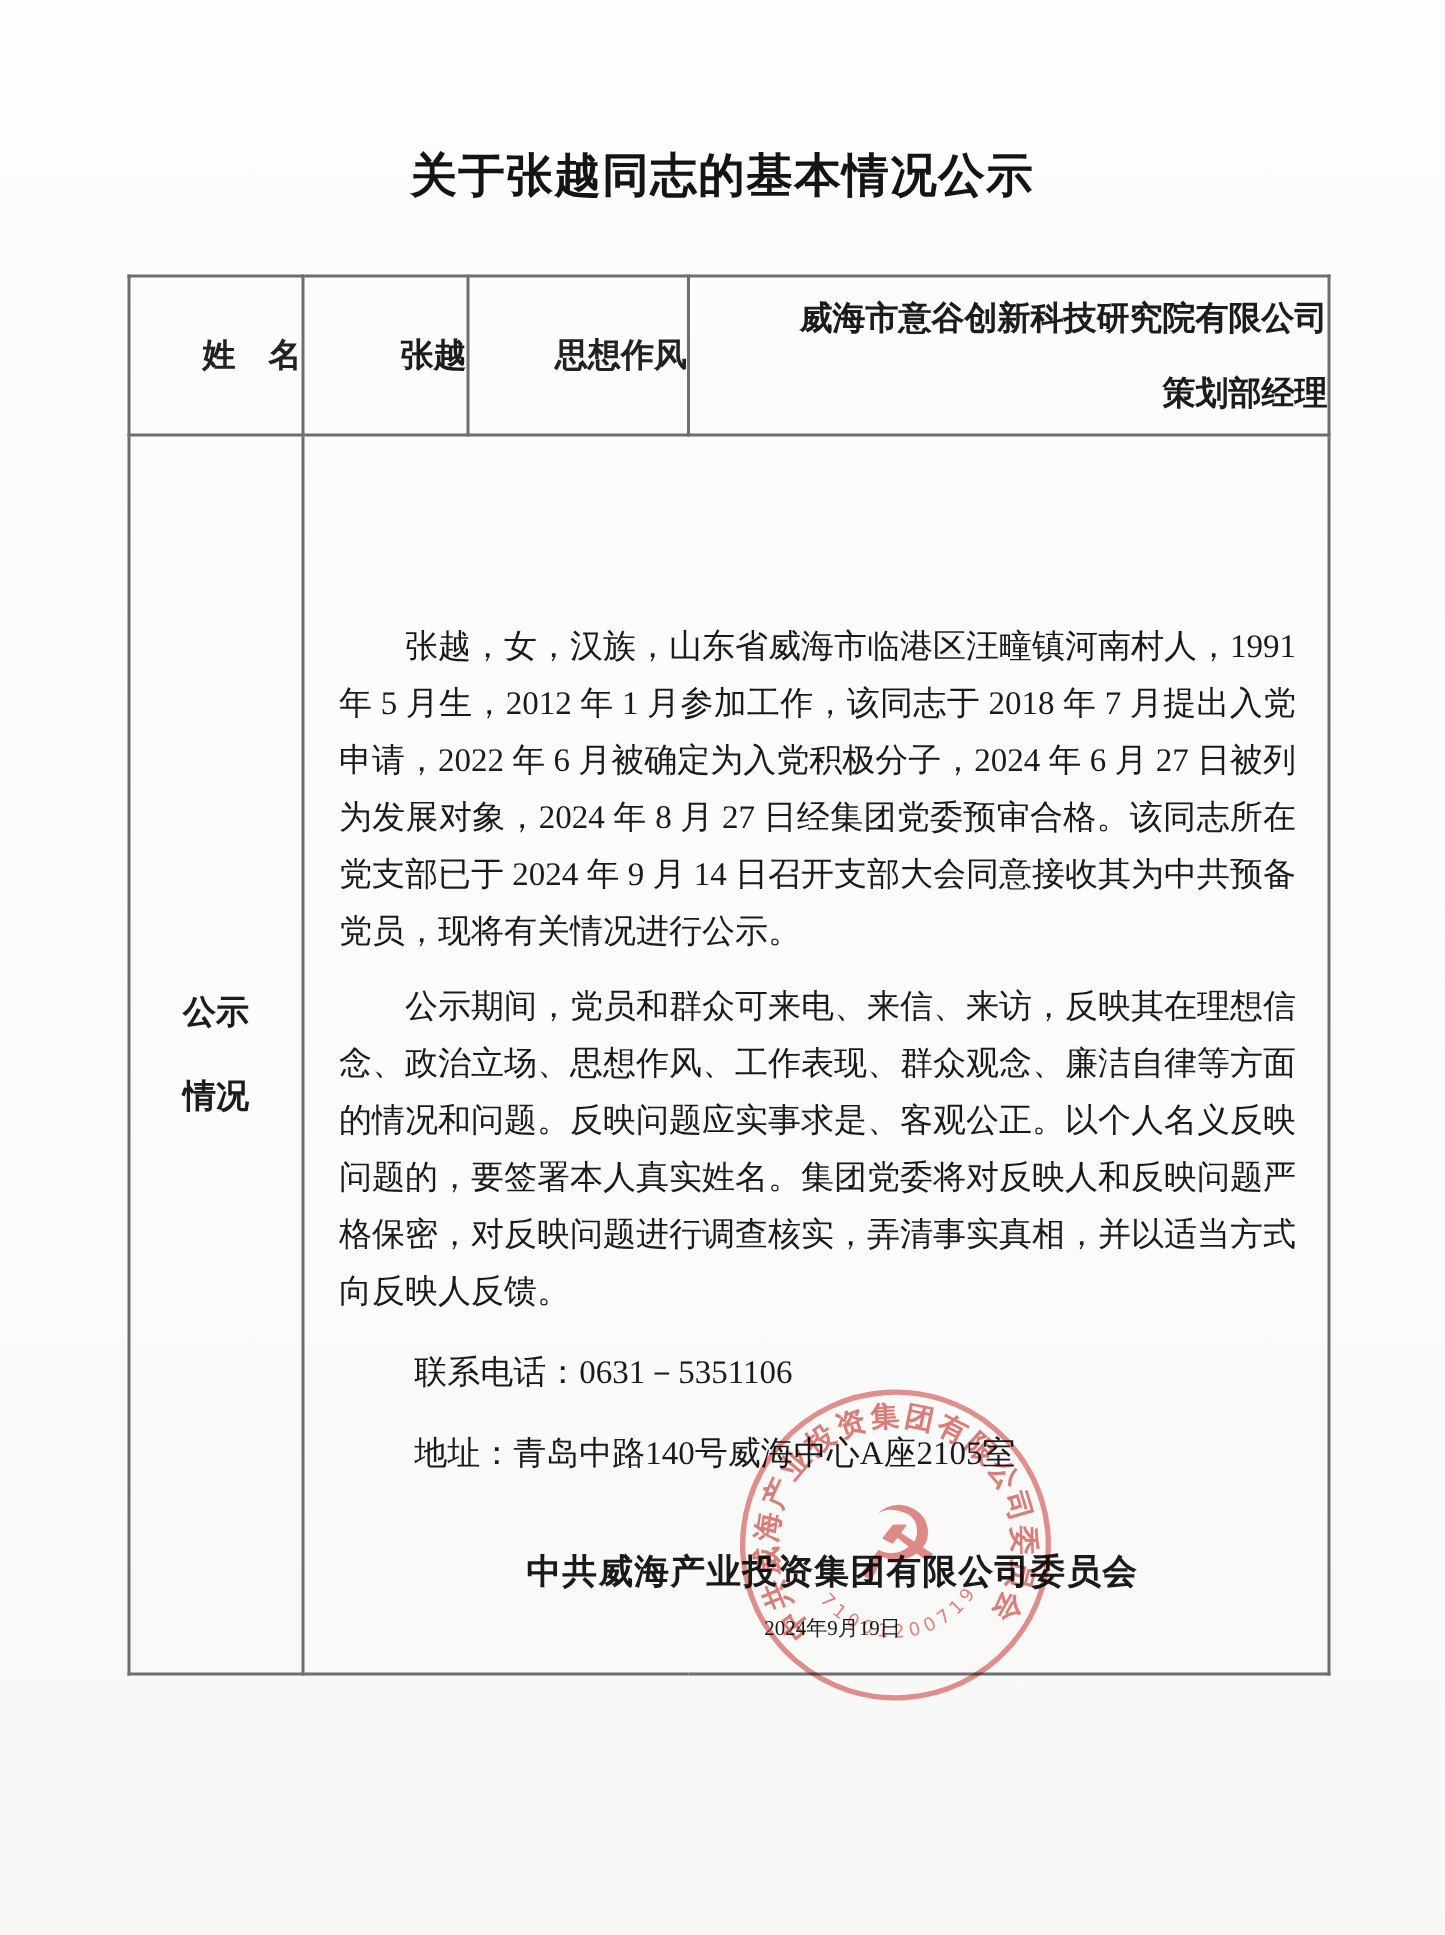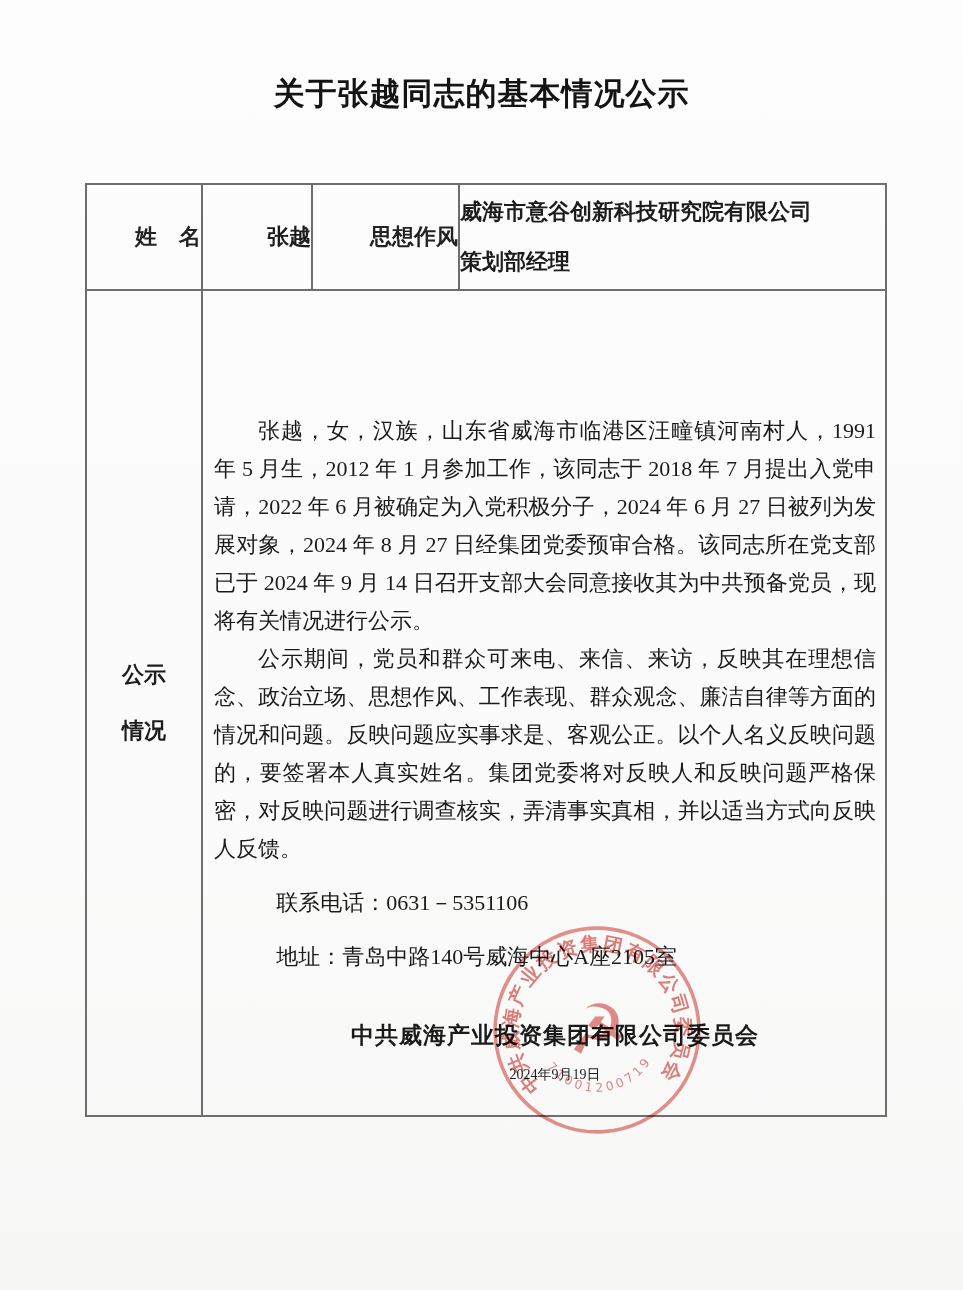--- a/index.html
+++ b/index.html
@@ -7,21 +7,21 @@
     position:relative;
     width:963px;height:1290px;
     margin:0 auto;
     background:linear-gradient(180deg,#fdfdfd 0%,#fbfbfb 60%,#f7f7f6 100%);
     font-family:"Liberation Serif","DejaVu Serif",serif;
     color:#1c1c1c;
     overflow:hidden;
   }
   .title{
     margin:0;
-    padding-top:73px;
+    padding-top:96px;
     text-align:center;
     font-size:31px;
     font-weight:bold;
     letter-spacing:1px;
     color:#141414;
     font-family:"Liberation Serif","DejaVu Serif",serif;
   }
   table.doc-table{
     position:absolute;
     left:85px;top:183px;
@@ -44,21 +44,21 @@
     font-weight:bold;
     font-size:22px;
     color:#222;
   }
   .name-value{
     text-align:right;
     font-family:"Liberation Sans","DejaVu Sans",sans-serif;
     font-weight:600;
     font-size:22px;
   }
-  .unit-cell{text-align:left;font-weight:600;font-size:22px;}
+  .unit-cell{text-align:right;font-weight:600;font-size:22px;}
   .unit-cell div{line-height:50px;}
   .period-value{
     text-align:center;
     font-size:23px;
     font-weight:600;
     letter-spacing:.5px;
   }
   .situation-label div{
     line-height:56px;
     font-family:"Liberation Sans","DejaVu Sans",sans-serif;
@@ -69,21 +69,21 @@
   .content-cell{
     vertical-align:top;
   }
   .content-inner{
     padding:100px 9px 0 11px;
     font-size:22px;
     line-height:38px;
     text-align:justify;
     color:#1a1a1a;
   }
-  .para{margin:0;text-indent:2em;}
+  .para{margin:12px;text-indent:2em;}
   .contact{margin:16px;padding-left:2.1em;}
   .sign-block{
     margin-top:40px;
     text-align:center;
     transform:translateX(10px);
   }
   .sign-name{
     font-family:"Liberation Sans","DejaVu Sans",sans-serif;
     font-weight:600;
     font-size:23px;

